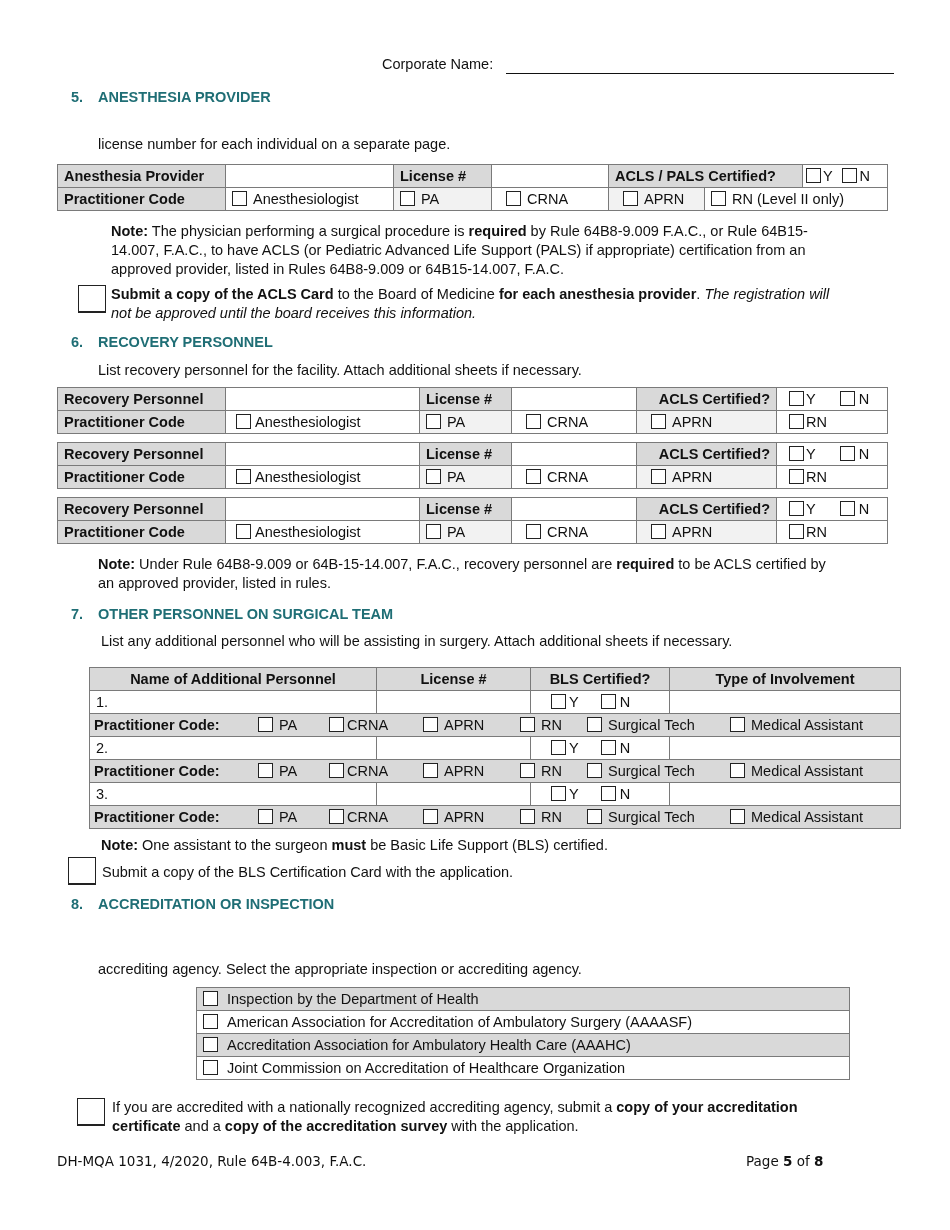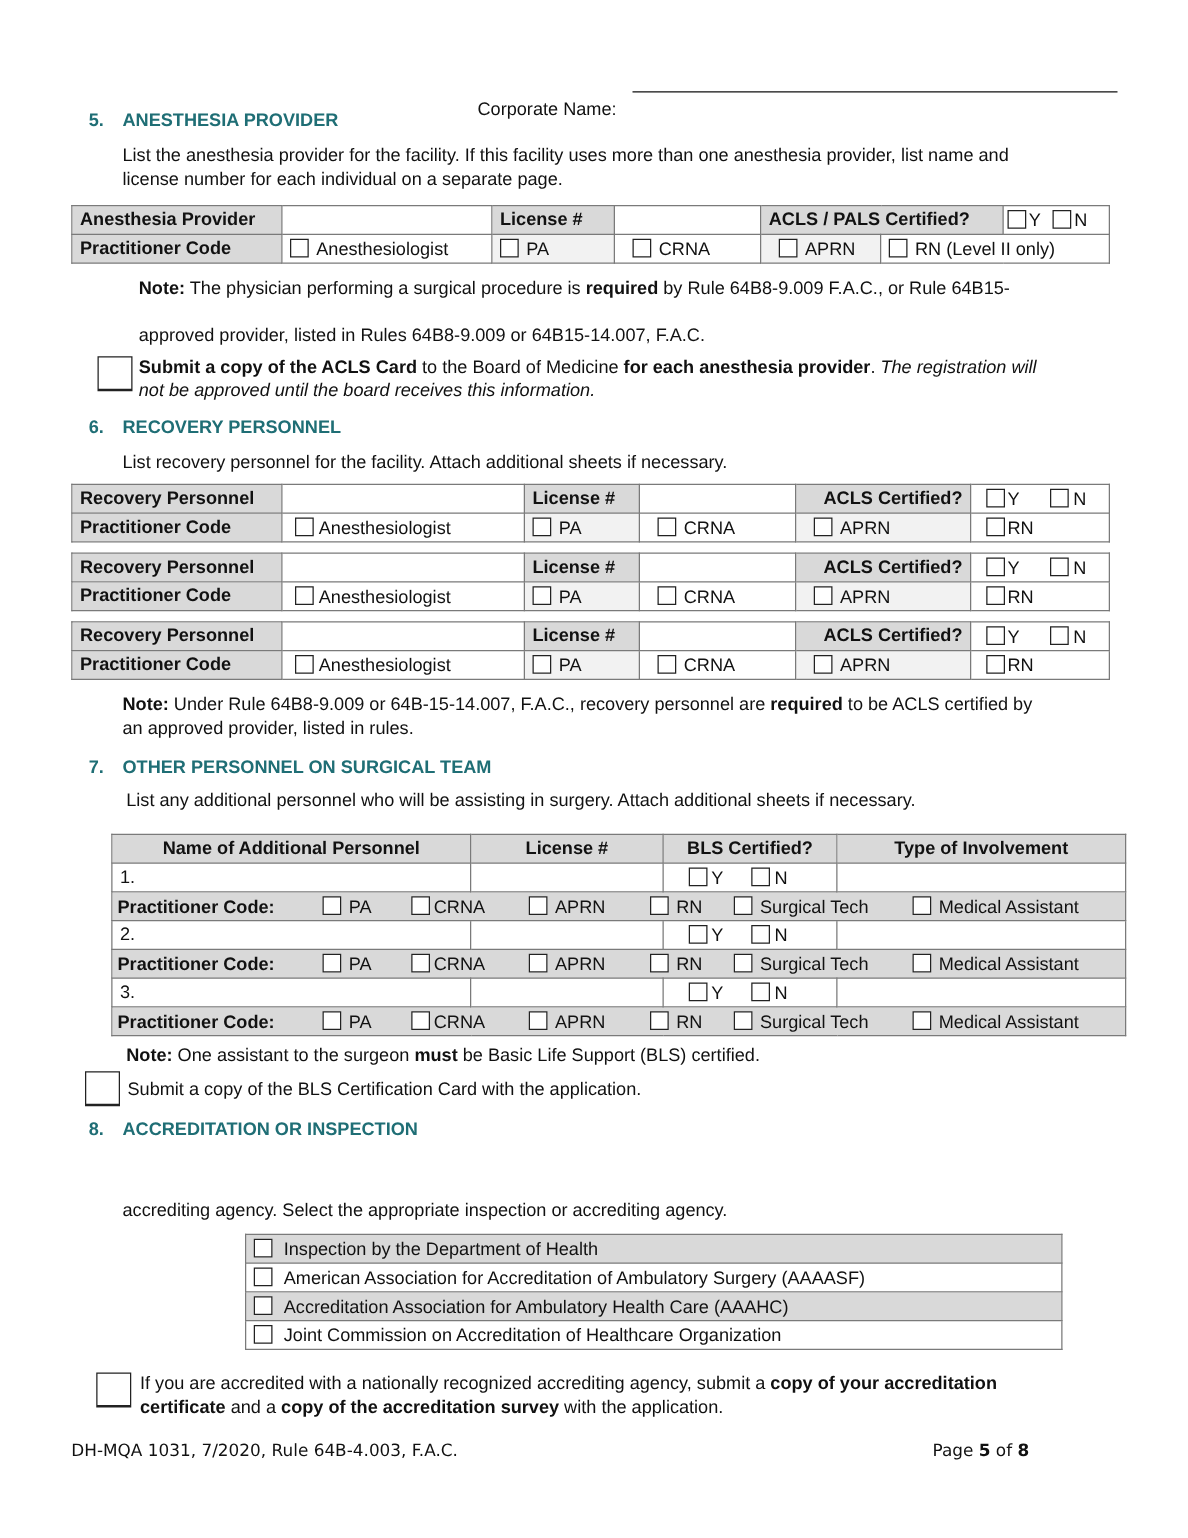--- a/index.html
+++ b/index.html
@@ -14,27 +14,27 @@
   .hdr { background: #d9d9d9; font-weight: bold; }
   .lt { background: #f2f2f2; }
   .b { font-weight: bold; }
   .i { font-style: italic; }
   p.para { position: absolute; line-height: 19px; font-size: 14.5px; }
   .footer { position: absolute; font-family: "DejaVu Sans", sans-serif; font-size: 13.5px; }
 </style>
 </head>
 <body>
 
-<div class="abs" style="left:382px; top:56px;margin-top:24px;">Corporate Name:</div>
+<div class="abs" style="left:382px; top:56px;">Corporate Name:</div>
 <div class="abs" style="left:506px; top:56px; width:388px; height:18px; border-bottom:1px solid #111;"></div>
 
 <div class="abs teal" style="left:71px; top:89px;">5.</div>
 <div class="abs teal" style="left:98px; top:89px;">ANESTHESIA PROVIDER</div>
 <p class="para" style="left:98px; top:116px;">
-  <span>List the anesthesia provider for the facility. If this facility uses more than one anesthesia provider, list name and</span><br><span>license number for each individual on a separate page.</span>
+  <br><span>license number for each individual on a separate page.</span>
 </p>
 
 <table style="left:57px; top:164px; width:830px;">
   <colgroup>
       <col style="width:168px">
       <col style="width:168px">
       <col style="width:98px">
       <col style="width:117px">
       <col style="width:96px">
       <col style="width:98px">
@@ -58,21 +58,21 @@
     <td class="lt"><span class="cb"></span><span>PA</span></td>
     <td style="padding-left:14px"><span class="cb"></span><span>CRNA</span></td>
     <td class="lt" style="padding-left:14px"><span class="cb"></span><span>APRN</span></td>
     <td colspan="2"><span class="cb"></span><span>RN (Level II only)</span></td>
   </tr>
 </tbody>
   </table>
 
 <p class="para" style="left:111px; top:222px;">
   <span class="b">Note:</span><span> The physician performing a surgical procedure is </span><span class="b">required</span><span> by Rule 64B8-9.009 F.A.C., or Rule 64B15-</span><br>
-  <br>
+  <span>14.007, F.A.C., to have ACLS (or Pediatric Advanced Life Support (PALS) if appropriate) certification from an</span><br>
   <span>approved provider, listed in Rules 64B8-9.009 or 64B15-14.007, F.A.C.</span>
 </p>
 
 <div class="bigcb" style="left:78px; top:285px;"></div>
 <p class="para" style="left:111px; top:285px;">
   <span class="b">Submit a copy of the ACLS Card</span><span> to the Board of Medicine </span><span class="b">for each anesthesia provider</span><span>. </span><span class="i">The registration will</span><br>
   <span class="i">not be approved until the board receives this information.</span>
 </p>
 
 <div class="abs teal" style="left:71px; top:334px;">6.</div>
@@ -258,16 +258,16 @@
       </tr>
 </tbody>
   </table>
 
 <div class="bigcb" style="left:77px; top:1098px;"></div>
 <p class="para" style="left:112px; top:1098px;">
   <span>If you are accredited with a nationally recognized accrediting agency, submit a </span><span class="b">copy of your accreditation</span><br>
   <span class="b">certificate</span><span> and a </span><span class="b">copy of the accreditation survey</span><span> with the application.</span>
 </p>
 
-<div class="footer" style="left:57px; top:1153px;">DH-MQA 1031, 7/2020, Rule 64B-4.003, F.A.C.</div>
+<div class="footer" style="left:57px; top:1153px;">DH-MQA 1031, 4/2020, Rule 64B-4.003, F.A.C.</div>
 <div class="footer" style="left:746px; top:1153px;">
   <span>Page </span><span class="b">5</span><span> of </span><span class="b">8</span>
 </div>
 
 </body></html>

